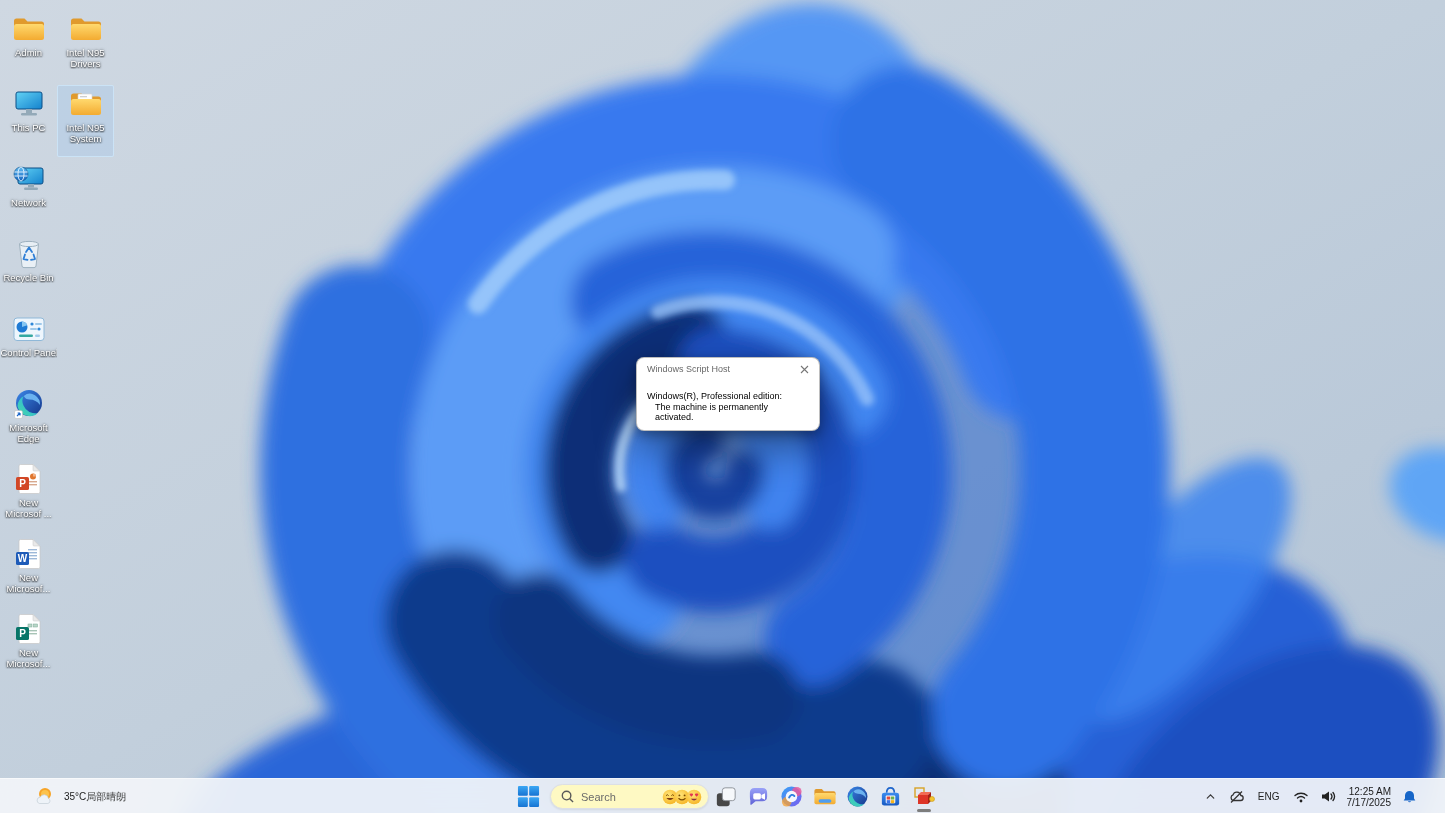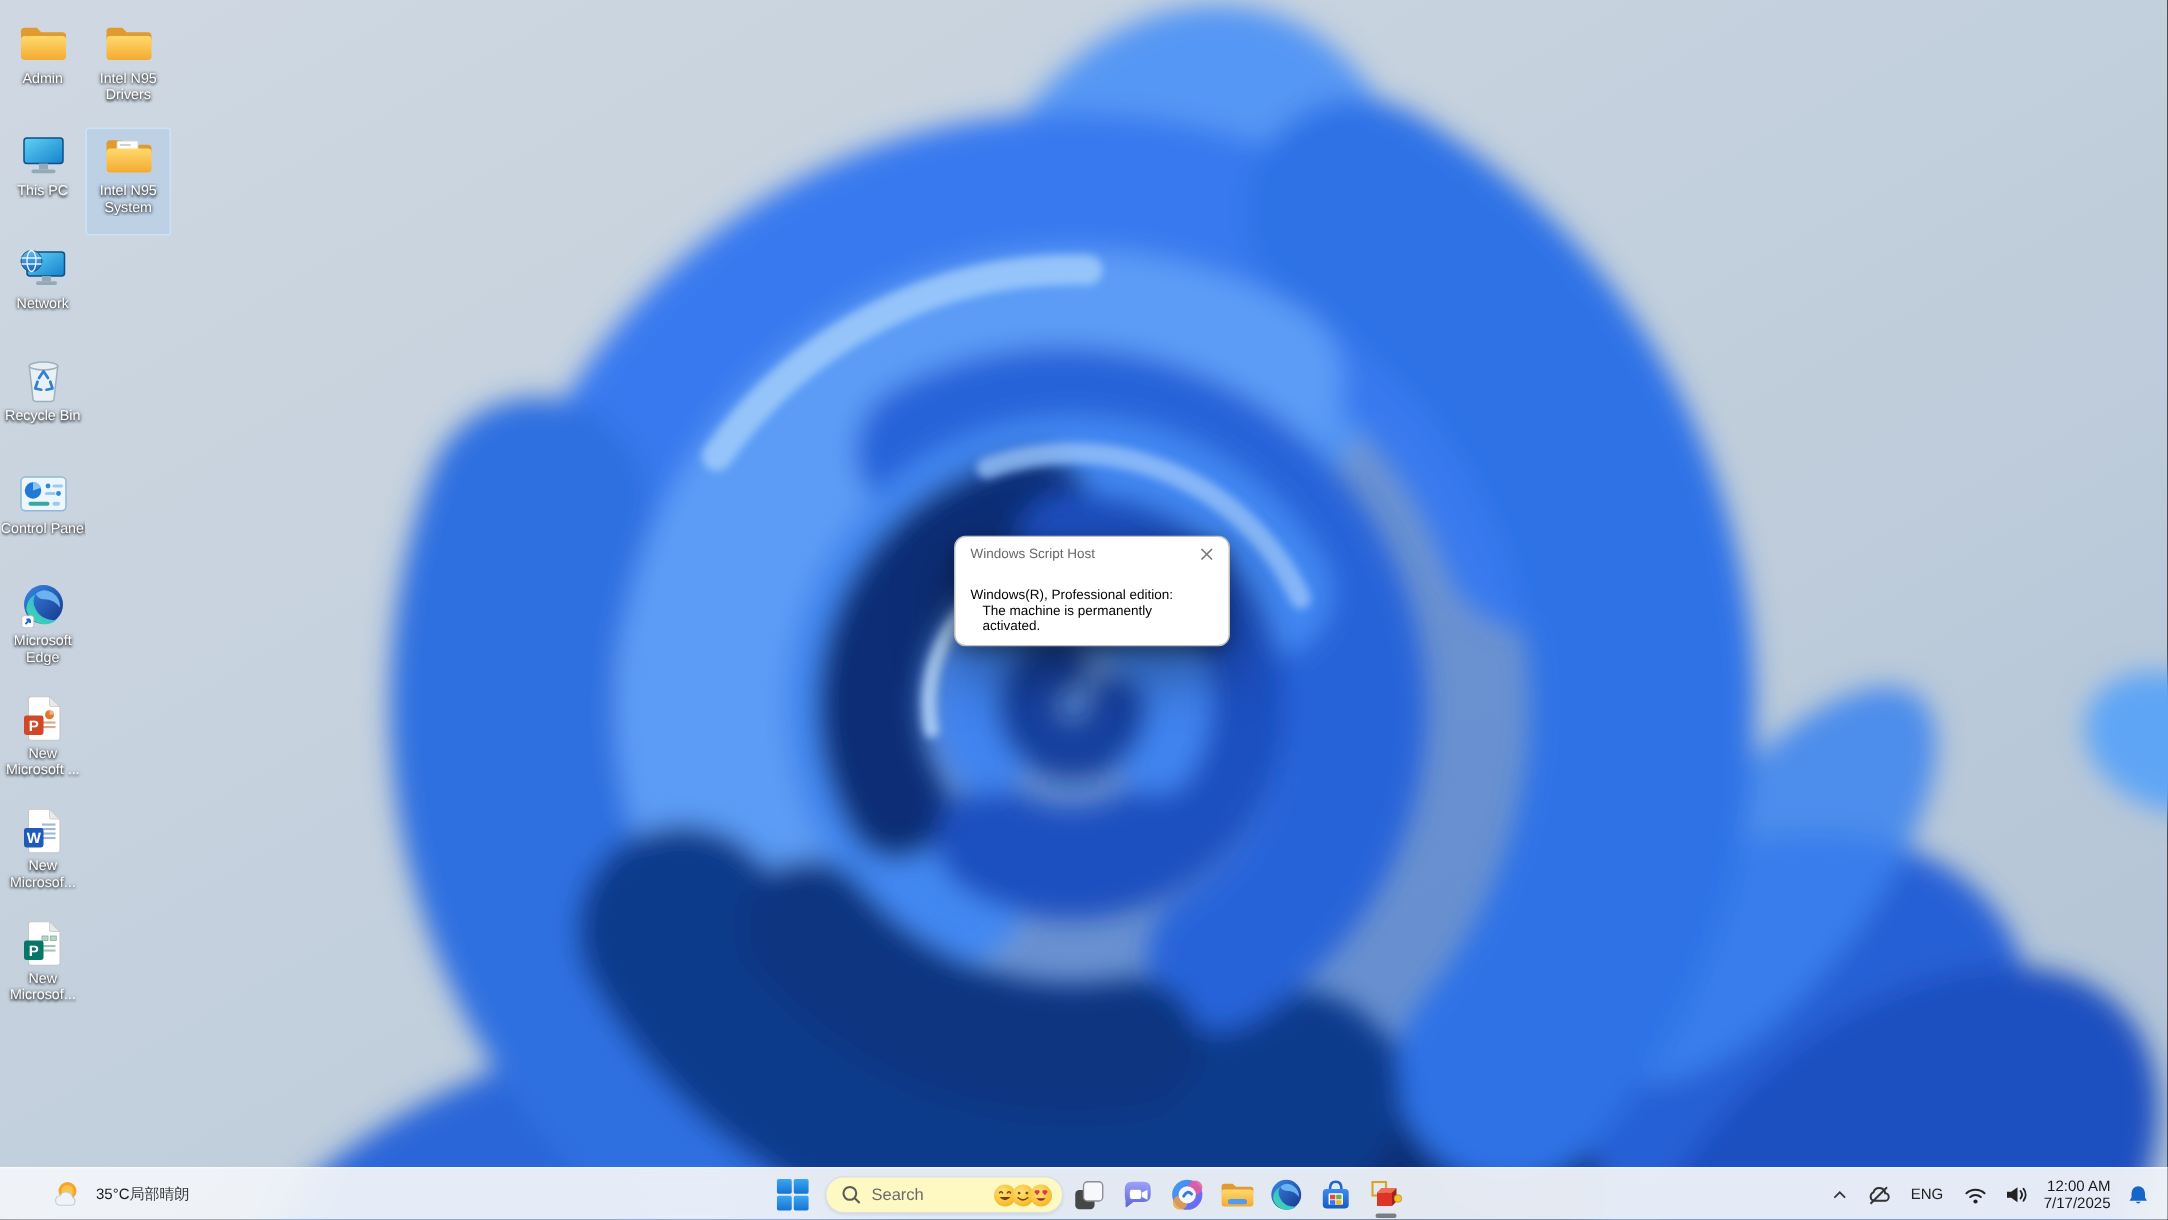--- a/index.html
+++ b/index.html
@@ -57,21 +57,21 @@
   .start-btn{width:30px;height:30px;display:flex;align-items:center;justify-content:center;background:transparent;border:none;border-radius:4px;padding:0;}
   .search-pill{
     margin-left:7px;width:159px;height:25px;background:#fef9c3;border:1px solid #dcdfe5;border-radius:13px;
     display:flex;align-items:center;padding:0 6px 0 10px;box-shadow:0 1px 2px rgba(0,0,0,.08);cursor:text;
   }
   .search-text{flex:1;font-size:11px;color:#6b6b6b;margin-left:7px;}
   .emoji-row{display:flex;align-items:center;}
   .emoji-row svg{margin-left:-4px;}
   .tb-app{width:33px;height:33px;display:flex;flex-direction:column;align-items:center;justify-content:center;background:transparent;border:none;border-radius:4px;padding:0;position:relative;}
   .tb-app .underline{position:absolute;bottom:1px;left:50%;transform:translateX(-50%);width:14px;height:3px;border-radius:2px;background:#7d7d7d;}
-  .tray{position:absolute;right:0;top:0;height:35px;display:flex;align-items:center;gap:3px;padding-right:8px;}
+  .tray{position:absolute;right:0;top:0;height:35px;display:flex;align-items:center;gap:3px;padding-right:24px;}
   .tray-btn{height:30px;display:flex;align-items:center;justify-content:center;background:transparent;border:none;border-radius:4px;padding:0 4px;}
   .tray-lang{font-size:10px;color:#222;padding:0 6px;}
   .tray-clock{display:flex;flex-direction:column;align-items:flex-end;line-height:11px;font-size:10px;color:#1a1a1a;padding:0 4px;}
 </style>
 </head>
 <body>
 
 <div class="screen">
 
   <svg class="wallpaper" width="1445" height="813" viewBox="0 0 1445 813">
@@ -291,21 +291,21 @@
           <circle cx="18" cy="12.5" r="3" fill="#e0772f"></circle>
           <path d="M18 12.5 v-3 a3 3 0 0 1 3 3z" fill="#f2b186"></path>
           <rect x="13" y="17" width="9" height="1.4" fill="#d8a98e"></rect>
           <rect x="13" y="20" width="9" height="1.4" fill="#d8a98e"></rect>
           <rect x="1" y="13" width="13" height="13" rx="1.6" fill="#d24726"></rect>
           <text x="7.5" y="23" text-anchor="middle" font-family="Liberation Sans,sans-serif" font-size="10" font-weight="bold" fill="#fff">P</text>
         </svg>
     </div>
     <div class="dicon-label">
         <span>New</span>
-        <span>Microsoft ...</span>
+        <span>Microsof ...</span>
       </div>
   </div>
 
   <div class="dicon" style="left:0px;top:535px">
     <div class="dicon-art">
       <svg width="27" height="31" viewBox="0 0 27 31">
           <path d="M4 2 q0-1.5 1.5-1.5 H18 l7 7 V28 q0 1.5 -1.5 1.5 H5.5 Q4 29.5 4 28 Z" fill="#fff" stroke="#c6c6c6" stroke-width=".7"></path>
           <path d="M18 .5 v5.5 q0 1 1 1 h5.5 Z" fill="#e9e9e9" stroke="#c6c6c6" stroke-width=".5"></path>
           <rect x="13" y="10" width="9" height="1.4" fill="#9db8d8"></rect>
           <rect x="13" y="13" width="9" height="1.4" fill="#9db8d8"></rect>
@@ -493,21 +493,21 @@
             <circle cx="8" cy="11" r="1.4" fill="#222"></circle>
           </svg>
       </button>
       <button class="tray-btn" aria-label="Volume">
         <svg width="16" height="15" viewBox="0 0 16 15">
             <path d="M2 5.5 h2.8 L9 2.5 v10 L4.8 9.5 H2 z" fill="#222"></path>
             <path d="M11 5 a4 4 0 0 1 0 5 M13 3.5 a6.5 6.5 0 0 1 0 8" stroke="#222" stroke-width="1.3" fill="none" stroke-linecap="round"></path>
           </svg>
       </button>
       <button class="tray-btn tray-clock">
-        <span>12:00 AM</span>
+        <span>12:25 AM</span>
         <span>7/17/2025</span>
       </button>
       <button class="tray-btn" aria-label="Notifications">
         <svg width="15" height="16" viewBox="0 0 16 16">
             <path d="M8 1.5 a4.8 4.8 0 0 1 4.8 4.8 v3.2 l1.4 2.2 H1.8 l1.4-2.2 V6.3 A4.8 4.8 0 0 1 8 1.5 z" fill="#1665c8"></path>
             <path d="M6.3 12.5 a1.8 1.8 0 0 0 3.4 0 z" fill="#1665c8"></path>
           </svg>
       </button>
     </div>
   </div>

